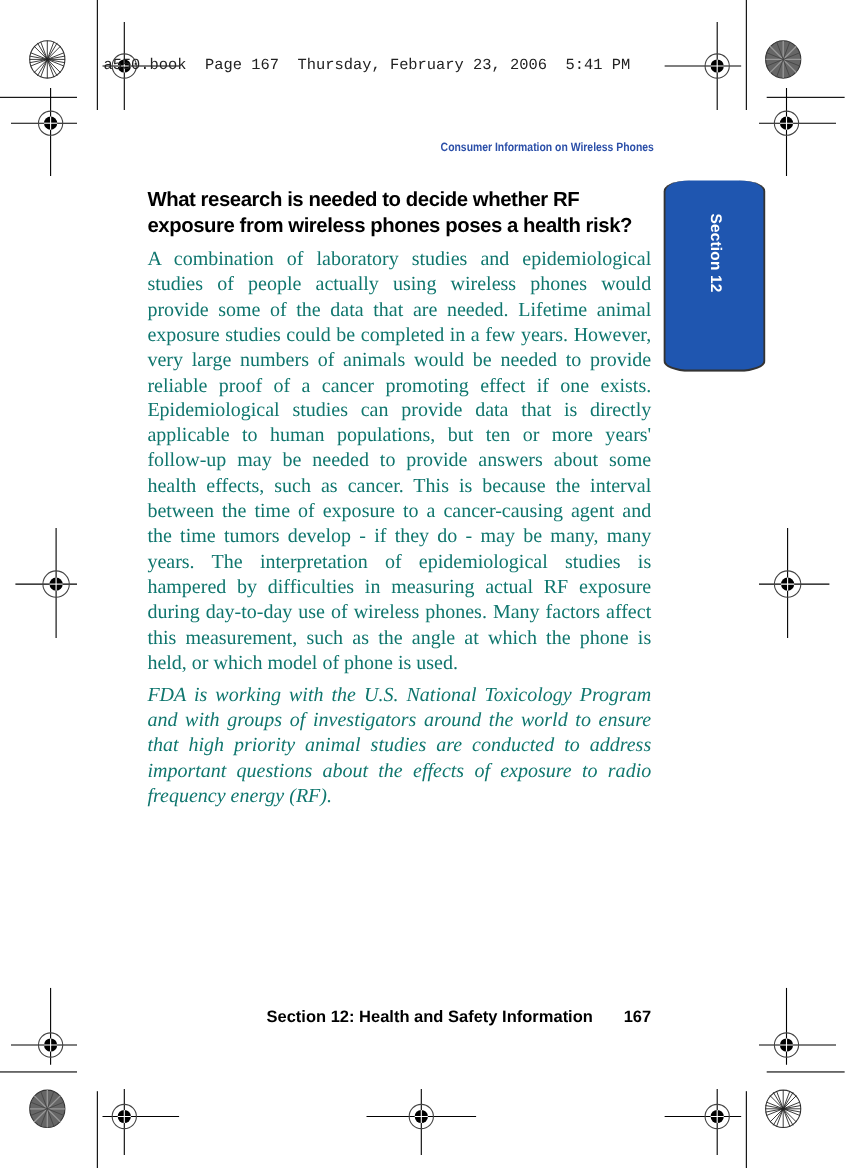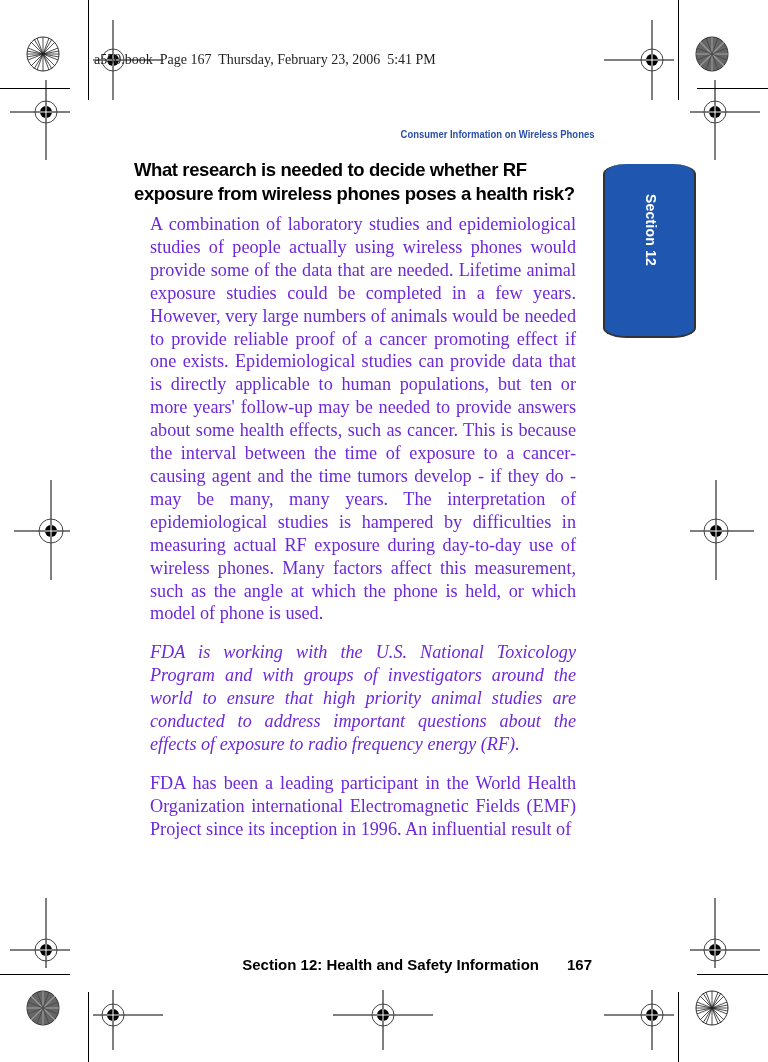--- a/index.html
+++ b/index.html
@@ -7,21 +7,21 @@
 
   .abs { position:absolute; }
 
   .vline { position:absolute; width:1px; background:#000; }
   .hline { position:absolute; height:1px; background:#000; }
 
   .starburst { position:absolute; width:34px; height:36px; }
 
   .slug {
     position:absolute; left:94px; top:52px;
-    font-family:Liberation Serif, serif; font-size:14px; color:#222;
+    font-family:Liberation Mono, monospace; font-size:14px; color:#222;
     white-space:pre;
   }
 
   .running-head {
     position:absolute; right:174px; top:128px;
     font-family:"Liberation Sans", sans-serif; font-weight:bold;
     font-size:11px; color:#2b4fa8; transform:scaleX(0.86); transform-origin:right center;
     white-space:nowrap;
   }
 
@@ -31,39 +31,39 @@
     border-left:2px solid #333; border-right:2px solid #333; border-bottom:2px solid #333;
     box-sizing:border-box;
   }
   .section-tab-label {
     position:absolute; left:34px; top:30px; width:20px; height:110px;
     writing-mode:vertical-rl;
     font-family:"Liberation Sans", sans-serif; font-weight:bold; font-size:14px;
     color:#fff; letter-spacing:0.2px;
   }
 
-  .content { position:absolute; left:134px; top:158px; width:458px; }
+  .content { position:absolute; left:134px; top:169px; width:458px; }
 
   h2 {
     margin:0; font-family:"Liberation Sans", sans-serif; font-weight:bold;
     font-size:18.5px; line-height:24px; color:#000;
     letter-spacing:-0.4px;
   }
   p {
-    margin:16px; font-family:"Liberation Serif", serif; font-size:18.2px;
-    line-height:22.9px; color:#6d28d9; text-align:justify; text-align-last:left;
+    margin:0; font-family:"Liberation Serif", serif; font-size:18.2px;
+    line-height:22.9px; color:#0f766e; text-align:justify; text-align-last:left;
   }
   .h1 { margin-top:0; }
   .p1 { margin-top:7px; }
   .h2b { margin-top:7px; }
   .p2 { margin-top:7px;font-style:italic; }
   .p3 { margin-top:7px; }
 
   .footer {
-    position:absolute; right:176px; top:956px;
+    position:absolute; right:176px; top:916px;
     font-family:"Liberation Sans", sans-serif; font-weight:bold; font-size:15px;
     color:#000; white-space:nowrap;
   }
   .footer .pnum { margin-left:28px; }
 </style>
 </head>
 <body>
 
 <svg class="starburst" style="left:26px;top:36px;" viewBox="0 0 34 36">
   <ellipse cx="17" cy="18" rx="16" ry="17" fill="#fff" stroke="#333" stroke-width="1"></ellipse>
@@ -236,18 +236,17 @@
 <div class="running-head">Consumer Information on Wireless Phones</div>
 
 <div class="section-tab">
   <div class="section-tab-label">Section 12</div>
 </div>
 
 <div class="content">
   <h2 class="h1">What research is needed to decide whether RF exposure from wireless phones poses a health risk?</h2>
   <p class="p1">A combination of laboratory studies and epidemiological studies of people actually using wireless phones would provide some of the data that are needed. Lifetime animal exposure studies could be completed in a few years. However, very large numbers of animals would be needed to provide reliable proof of a cancer promoting effect if one exists. Epidemiological studies can provide data that is directly applicable to human populations, but ten or more years' follow-up may be needed to provide answers about some health effects, such as cancer. This is because the interval between the time of exposure to a cancer-causing agent and the time tumors develop - if they do - may be many, many years. The interpretation of epidemiological studies is hampered by difficulties in measuring actual RF exposure during day-to-day use of wireless phones. Many factors affect this measurement, such as the angle at which the phone is held, or which model of phone is used.</p>
   <p class="p2">FDA is working with the U.S. National Toxicology Program and with groups of investigators around the world to ensure that high priority animal studies are conducted to address important questions about the effects of exposure to radio frequency energy (RF).</p>
-  <p class="p3">FDA has been a leading participant in the World Health Organization international Electromagnetic Fields (EMF) Project since its inception in 1996. An influential result of</p>
 </div>
 
 <div class="footer">
   <span>Section 12: Health and Safety Information</span><span class="pnum">167</span>
 </div>
 
 </body></html>

